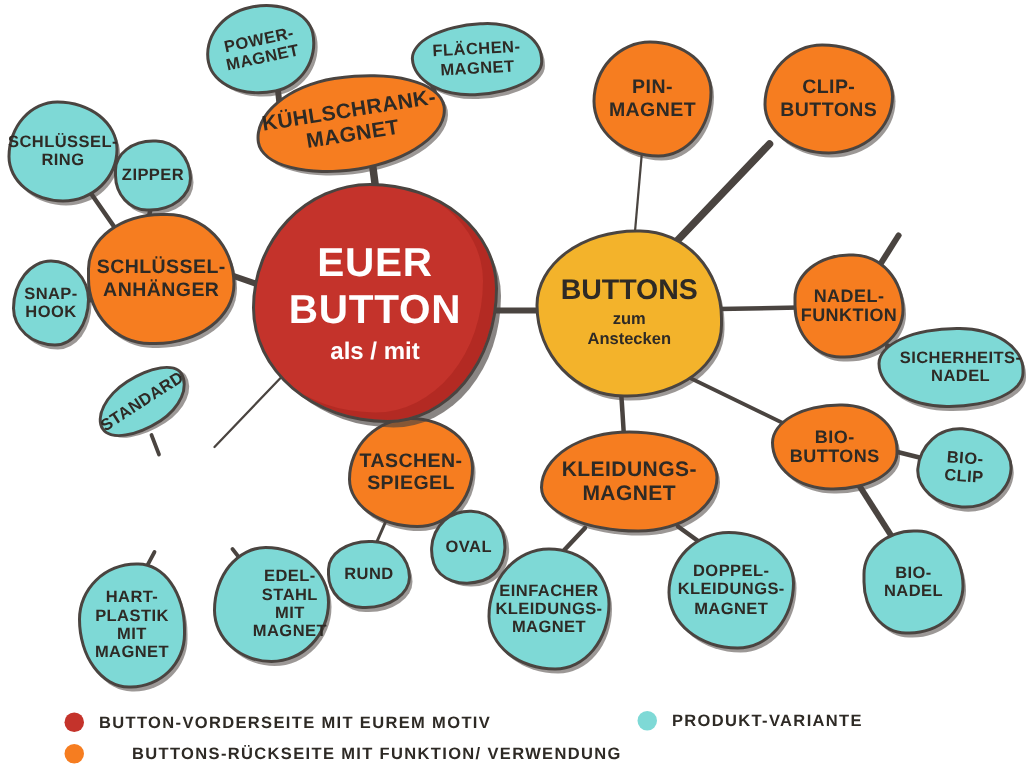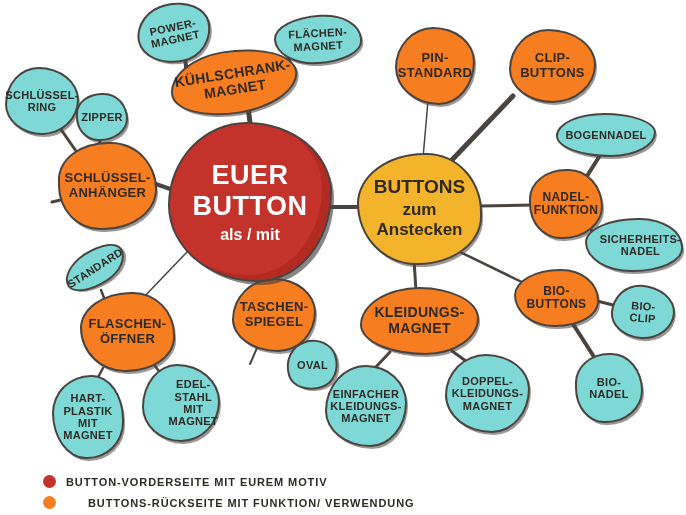--- a/index.html
+++ b/index.html
@@ -20,21 +20,21 @@
   
   .b1{border-radius:48% 52% 45% 55% / 52% 44% 56% 48%;}
   .b2{border-radius:55% 45% 52% 48% / 46% 54% 44% 56%;}
   .b3{border-radius:45% 55% 50% 50% / 55% 48% 52% 45%;}
   .b4{border-radius:52% 48% 56% 44% / 44% 56% 48% 52%;}
   .b5{border-radius:50% 50% 45% 55% / 56% 46% 54% 44%;}
   .center-stack{display:flex;flex-direction:column;align-items:center;justify-content:center;}
   .red .big{font-weight:bold;color:#ffffff;font-size:27px;line-height:1.15;letter-spacing:0.5px;white-space:pre-line;}
   .red .sub{font-weight:bold;color:#ffffff;font-size:16px;margin-top:4px;}
   .yellow .big{font-weight:bold;color:#2e2a25;font-size:19px;line-height:1.1;}
-  .yellow .sub{font-weight:bold;color:#2e2a25;font-size:17px;line-height:1.2;white-space:pre-line;margin-top:2px;}
+  .yellow .sub{font-weight:bold;color:#2e2a25;font-size:11px;line-height:1.2;white-space:pre-line;margin-top:2px;}
   
   .legend-row{position:absolute;display:flex;align-items:center;gap:10px;z-index:3;}
   .dot{width:13px;height:13px;border-radius:50%;flex:0 0 auto;}
   .dot.red-d{background:#c4332b;}
   .dot.orange-d{background:#f67d20;}
   .dot.cyan-d{background:#7ed9d6;}
   .legend-t{font-size:11px;font-weight:bold;letter-spacing:0.9px;color:#2e2a25;white-space:nowrap;}
 </style>
 </head>
 <body>
@@ -85,31 +85,27 @@
   </div>
 
   <div class="node blob orange c b3" style="left:170px;top:50px;width:128px;height:64px;transform:rotate(-9deg);">
     <span class="lbl" style="font-size:14px;">KÜHLSCHRANK-
 MAGNET</span>
   </div>
   <div class="node blob orange c b4" style="left:58px;top:142px;width:99px;height:88px;">
     <span class="lbl">SCHLÜSSEL-
 ANHÄNGER</span>
   </div>
-  <div class="node blob orange c b2" style="left:80px;top:292px;width:95px;height:80px;">
-    <span class="lbl">FLASCHEN-
-ÖFFNER</span>
-  </div>
   <div class="node blob orange c b5" style="left:232px;top:278px;width:84px;height:74px;">
     <span class="lbl">TASCHEN-
 SPIEGEL</span>
   </div>
   <div class="node blob orange c b1" style="left:395px;top:27px;width:80px;height:78px;">
     <span class="lbl">PIN-
-STANDARD</span>
+MAGNET</span>
   </div>
   <div class="node blob orange c b3" style="left:509px;top:29px;width:87px;height:74px;">
     <span class="lbl">CLIP-
 BUTTONS</span>
   </div>
   <div class="node blob orange c b4" style="left:529px;top:169px;width:74px;height:70px;">
     <span class="lbl" style="font-size:12px;">NADEL-
 FUNKTION</span>
   </div>
   <div class="node blob orange c b2" style="left:514px;top:269px;width:85px;height:58px;">
@@ -129,40 +125,44 @@
     <span class="lbl">FLÄCHEN-
 MAGNET</span>
   </div>
   <div class="node blob cyan v b3" style="left:5px;top:67px;width:74px;height:68px;">
     <span class="lbl">SCHLÜSSEL-
 RING</span>
   </div>
   <div class="node blob cyan v b4" style="left:76px;top:93px;width:52px;height:48px;align-items:center;">
     <span class="lbl">ZIPPER</span>
   </div>
+  <div class="node blob cyan v b5" style="left:8px;top:173px;width:52px;height:58px;">
+    <span class="lbl">SNAP-
+HOOK</span>
+  </div>
   <div class="node blob cyan v b1" style="left:62px;top:250px;width:66px;height:36px;transform:rotate(-33deg);">
     <span class="lbl">STANDARD</span>
   </div>
   <div class="node blob cyan v b2" style="left:52px;top:375px;width:72px;height:84px;">
     <span class="lbl">HART-
 PLASTIK
 MIT
 MAGNET</span>
   </div>
   <div class="node blob cyan v b3" style="left:142px;top:364px;width:78px;height:78px;justify-content:flex-end;">
     <span class="lbl">EDEL-
 STAHL
 MIT
 MAGNET</span>
   </div>
+  <div class="node blob cyan v b4" style="left:218px;top:360px;width:56px;height:46px;">
+    <span class="lbl">RUND</span>
+  </div>
   <div class="node blob cyan v b5" style="left:286px;top:340px;width:52px;height:50px;transform:rotate(-18deg);">
     <span class="lbl" style="transform:rotate(18deg);">OVAL</span>
-  </div>
-  <div class="node blob cyan v b1" style="left:556px;top:113px;width:100px;height:44px;">
-    <span class="lbl">BOGENNADEL</span>
   </div>
   <div class="node blob cyan v b2" style="left:585px;top:218px;width:98px;height:54px;justify-content:flex-end;">
     <span class="lbl">SICHERHEITS-
 NADEL</span>
   </div>
   <div class="node blob cyan v b3" style="left:611px;top:285px;width:64px;height:54px;transform:rotate(4deg);">
     <span class="lbl">BIO-
 CLIP</span>
   </div>
   <div class="node blob cyan v b4" style="left:575px;top:353px;width:68px;height:70px;">
@@ -181,14 +181,18 @@
   </div>
 
   <div class="legend-row" style="left:43px;top:475px;">
     <span class="dot red-d"></span>
     <span class="legend-t">BUTTON-VORDERSEITE MIT EUREM MOTIV</span>
   </div>
   <div class="legend-row" style="left:43px;top:496px;gap:32px;">
     <span class="dot orange-d"></span>
     <span class="legend-t">BUTTONS-RÜCKSEITE MIT FUNKTION/ VERWENDUNG</span>
   </div>
+  <div class="legend-row" style="left:425px;top:474px;">
+    <span class="dot cyan-d"></span>
+    <span class="legend-t">PRODUKT-VARIANTE</span>
+  </div>
 
 </div>
 
 </body></html>

